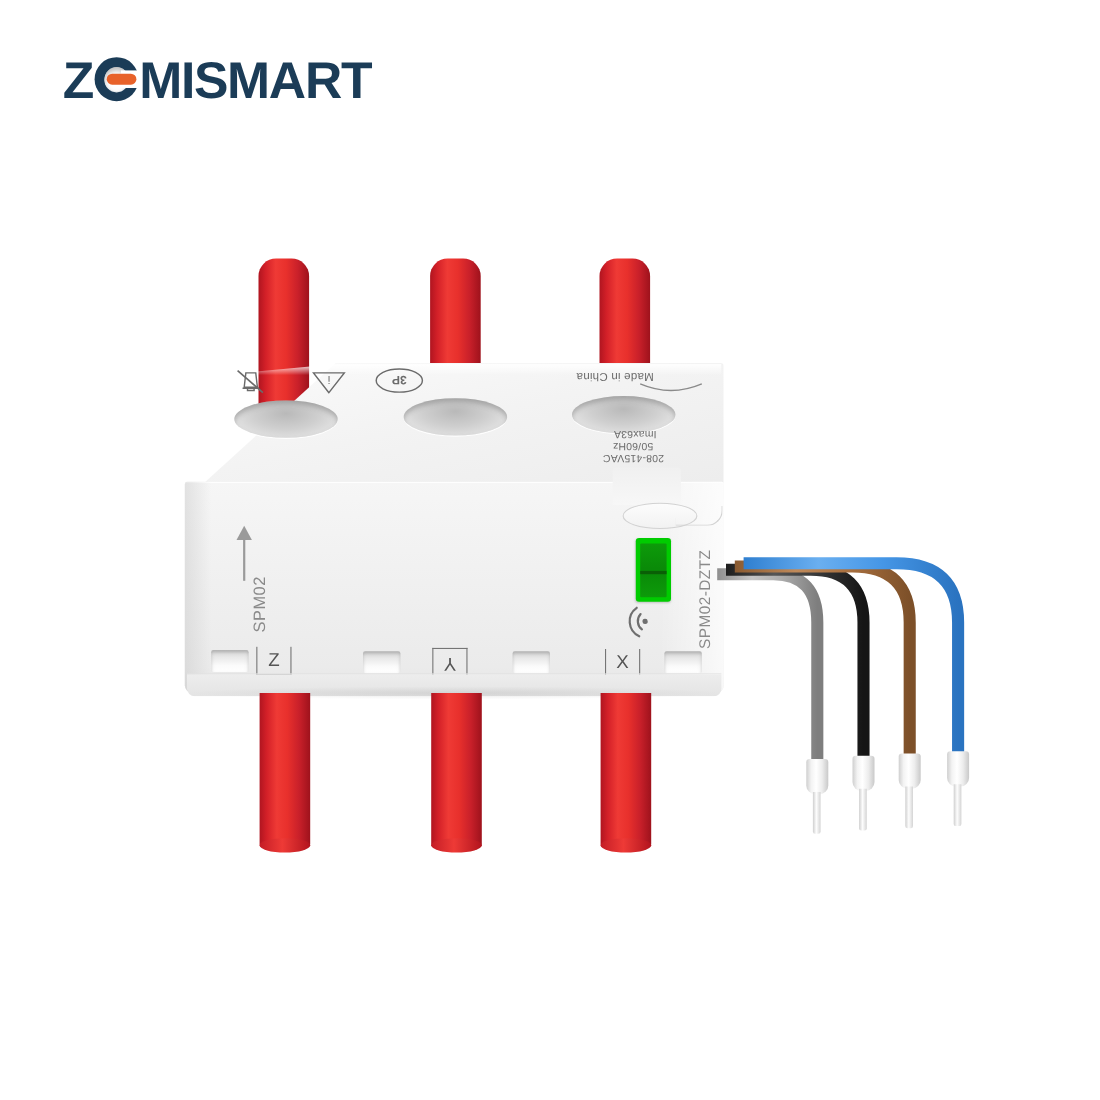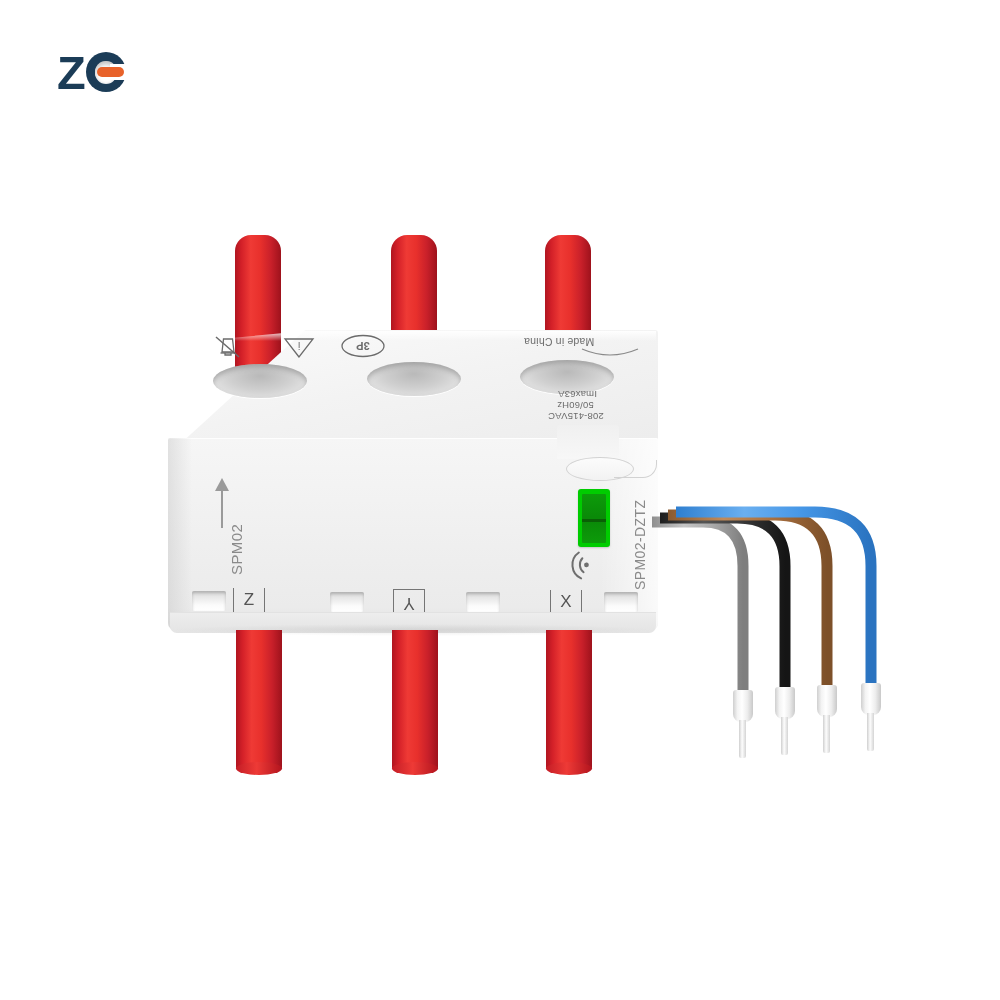--- a/index.html
+++ b/index.html
@@ -294,20 +294,21 @@
 
 <div id="brand-logo">
   <div class="logo-text">
     <span class="logo-seg">Z</span>
     <span class="logo-e">
       <span class="ring"></span>
       <span class="hole"></span>
       <span class="notch"></span>
       <span class="bar"></span>
     </span>
+    <span class="logo-seg">MISMART</span>
   </div>
 </div>
 
 <div id="product-scene">
 
   <div class="rod rod-top" style="left:235px; top:235px; width:46px; height:150px;"></div>
   <div class="rod rod-top" style="left:391px; top:235px; width:46px; height:150px;"></div>
   <div class="rod rod-top" style="left:545px; top:235px; width:46px; height:150px;"></div>
 
   <div id="device">

